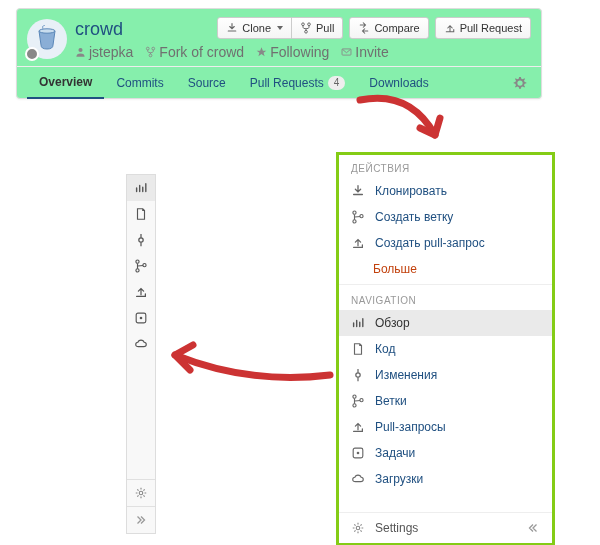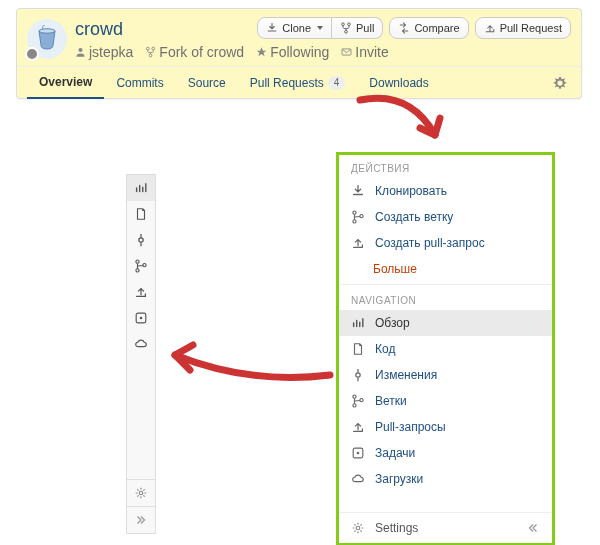--- a/index.html
+++ b/index.html
@@ -1,33 +1,33 @@
 <!DOCTYPE html>
 <html><head>
 <meta charset="utf-8">
 <style>
   * { box-sizing: border-box; margin: 0; padding: 0; }
   body { font-family: Arial, Helvetica, sans-serif; font-size: 12px; color: #333; background: #fff; width: 600px; height: 545px; position: relative; }
 
   
-  .repo-card { position: absolute; left: 16px; top: 8px; width: 566px; border: 1px solid #ddd; border-radius: 4px; background: #fef9c3; box-shadow: 0 1px 2px rgba(0,0,0,0.05); }
+  .repo-card { position: absolute; left: 16px; top: 8px; width: 526px; border: 1px solid #ddd; border-radius: 4px; background: #86efac; box-shadow: 0 1px 2px rgba(0,0,0,0.05); }
   .repo-header { display: flex; padding: 10px 10px 6px 10px; }
   .avatar-wrap { position: relative; width: 40px; height: 40px; margin-right: 8px; }
   .avatar { width: 40px; height: 40px; border-radius: 50%; background: #e8f0f7; display: flex; align-items: center; justify-content: center; }
   .avatar svg { width: 24px; height: 28px; }
   .avatar-badge { position: absolute; left: -2px; bottom: -2px; width: 14px; height: 14px; background: #888; border: 2px solid #fff; border-radius: 50%; }
   .title-block { flex: 1; }
   .repo-title { color: #205081; font-size: 18px; font-weight: normal; margin-bottom: 4px; }
   .sub-row { display: flex; gap: 12px; font-size: 14px; color: #707070; align-items: center; }
   .sub-row .ico { width: 11px; height: 11px; display: inline-flex; align-items: center; justify-content: center; margin-right: 3px; }
   .sub-item { display: inline-flex; align-items: center; }
 
   .action-row { position: absolute; right: 10px; top: 8px; display: flex; gap: 6px; }
   .btn-group { display: flex; }
-  .btn { background: linear-gradient(#fff, #f5f5f5); border: 1px solid #ccc; border-radius: 8px; padding: 4px 8px; font-size: 11px; color: #333; display: inline-flex; align-items: center; gap: 4px; cursor: pointer; }
+  .btn { background: linear-gradient(#fff, #f5f5f5); border: 1px solid #ccc; border-radius: 3px; padding: 4px 8px; font-size: 11px; color: #333; display: inline-flex; align-items: center; gap: 4px; cursor: pointer; }
   .btn-group .btn:first-child { border-top-right-radius: 0; border-bottom-right-radius: 0; }
   .btn-group .btn:last-child { border-top-left-radius: 0; border-bottom-left-radius: 0; border-left: 0; }
   .btn .caret { width: 0; height: 0; border-left: 3px solid transparent; border-right: 3px solid transparent; border-top: 4px solid #666; margin-left: 2px; }
   .btn .ico { width: 12px; height: 12px; display: inline-flex; align-items: center; justify-content: center; }
 
   .tab-row { border-top: 1px solid #eee; display: flex; align-items: center; padding: 0 10px; }
   .tab { padding: 8px 12px; font-size: 12px; color: #205081; cursor: pointer; display: inline-flex; align-items: center; gap: 4px; }
   .tab.active { border-bottom: 2px solid #205081; color: #333; font-weight: bold; margin-bottom: -1px; }
   .tab .count { background: #eee; color: #666; border-radius: 8px; padding: 0 6px; font-size: 10px; line-height: 14px; height: 14px; }
   .tab-row .gear { margin-left: auto; color: #888; padding: 8px 4px; cursor: pointer; }

